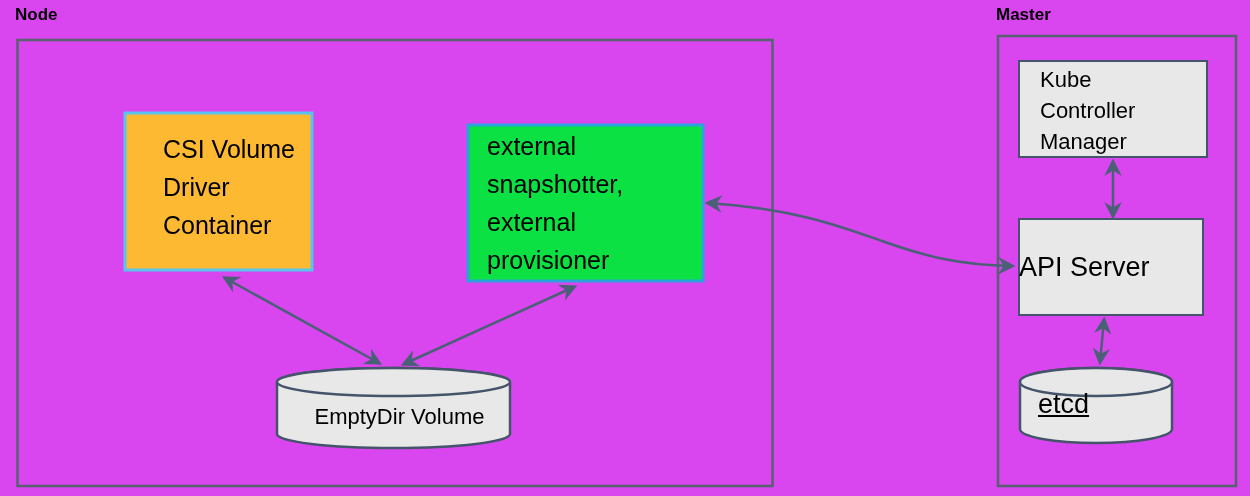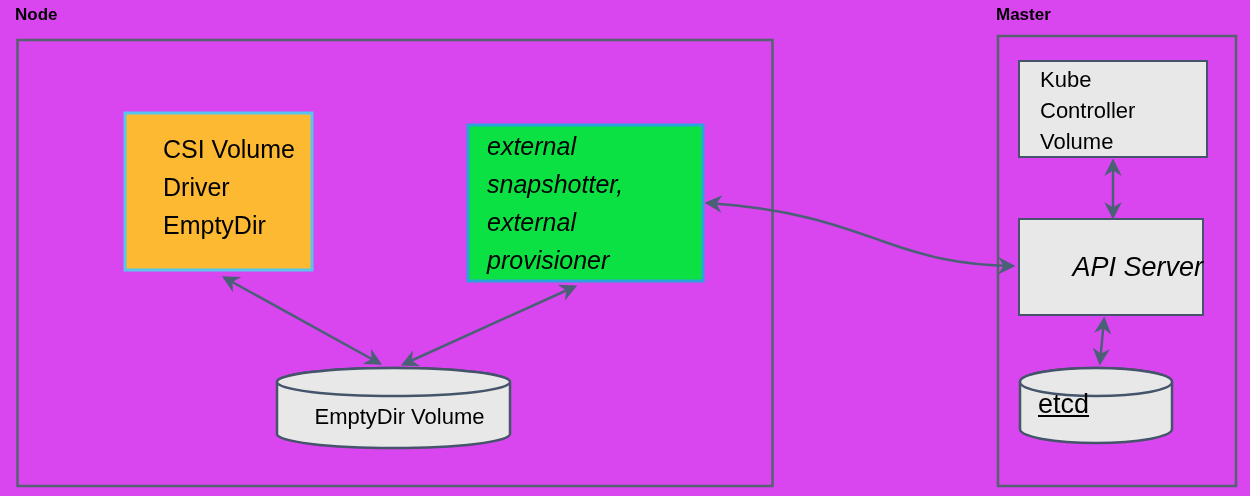--- a/index.html
+++ b/index.html
@@ -19,21 +19,21 @@
   .txt {
     position: absolute;
     color: #000000;
     white-space: pre-line;
     line-height: 1.2;
   }
   .section-label { font-size: 17px; font-weight: bold; }
   .statefulset-title { font-size: 29px; }
   .box-text { font-size: 25px; line-height: 38px; }
   .kcm-text { font-size: 22px; line-height: 31px; }
-  .api-text { font-size: 27px; text-align: right; font-style: italic; }
+  .api-text { font-size: 27px; text-align: left; }
   .etcd-text { font-size: 27px; }
   .grpc-label { font-size: 22px; font-weight: bold; }
   .emptydir-label { font-size: 22px; text-align: center; }
 </style>
 </head>
 <body>
 
 <div class="canvas">
 
   <svg class="layer-svg" viewBox="0 0 1250 496" xmlns="http://www.w3.org/2000/svg">
@@ -63,33 +63,33 @@
     <path d="M708 203 C795 209 840 226 882 241 C924 256 958 265 1012 266" stroke-width="2.5" fill="none" marker-start="url(#ah)" marker-end="url(#ah)" stroke="#4A6076"></path>
     <line x1="1113" y1="162" x2="1113" y2="216" stroke-width="2.5" fill="none" marker-start="url(#ah)" marker-end="url(#ah)" stroke="#4A6076"></line>
     <line x1="1104" y1="320" x2="1100" y2="362" stroke-width="2.5" fill="none" marker-start="url(#ah)" marker-end="url(#ah)" stroke="#4A6076"></line>
   </svg>
 
   <div class="txt section-label" style="left:15px; top:5px;">Node</div>
 
 
   <div class="txt box-text" style="left:163px; top:130px;">CSI Volume
 Driver
-EmptyDir</div>
+Container</div>
 
-  <div class="txt box-text" style="left:487px; top:127px;font-style:italic;">external
+  <div class="txt box-text" style="left:487px; top:127px;">external
 snapshotter,
 external
 provisioner</div>
 
 
   <div class="txt emptydir-label" style="left:277px; top:404px; width:245px;">EmptyDir Volume</div>
 
   <div class="txt section-label" style="left:984px; top:5px;margin-left:12px;">Master</div>
 
   <div class="txt kcm-text" style="left:1040px; top:64px;">Kube
 Controller
-Volume</div>
+Manager</div>
 
   <div class="txt api-text" style="left:1019px; top:251px; width:184px;">API Server</div>
 
   <div class="txt etcd-text" style="left:1038px; top:388px;text-decoration:underline;">etcd</div>
 
 </div>
 
 </body></html>

